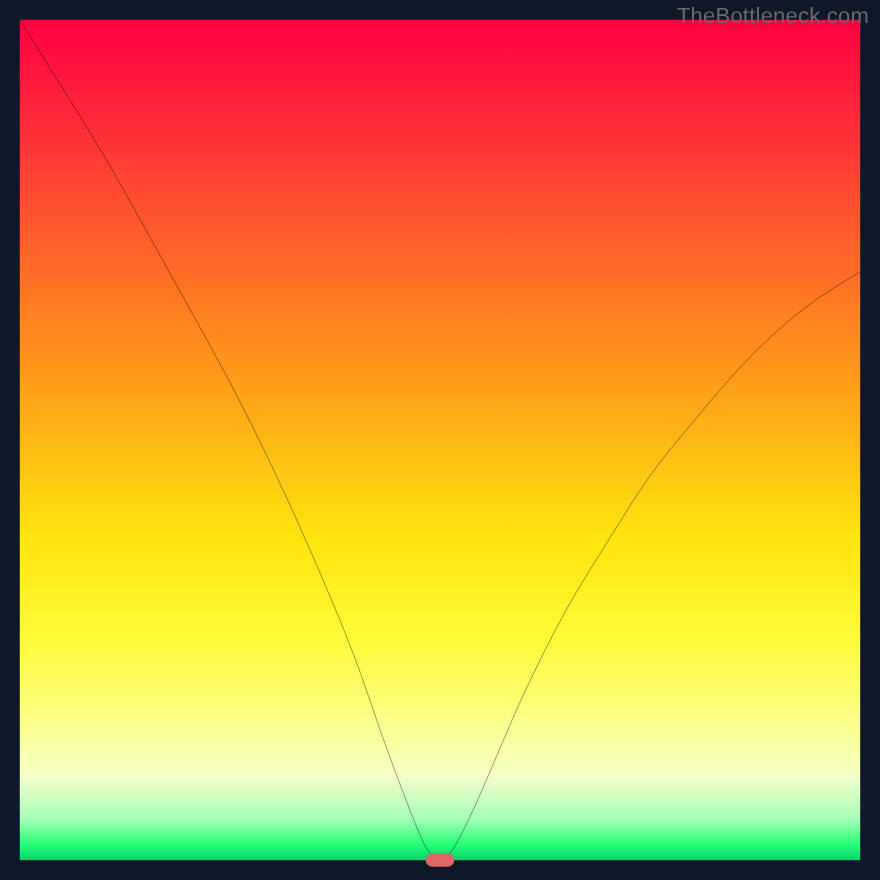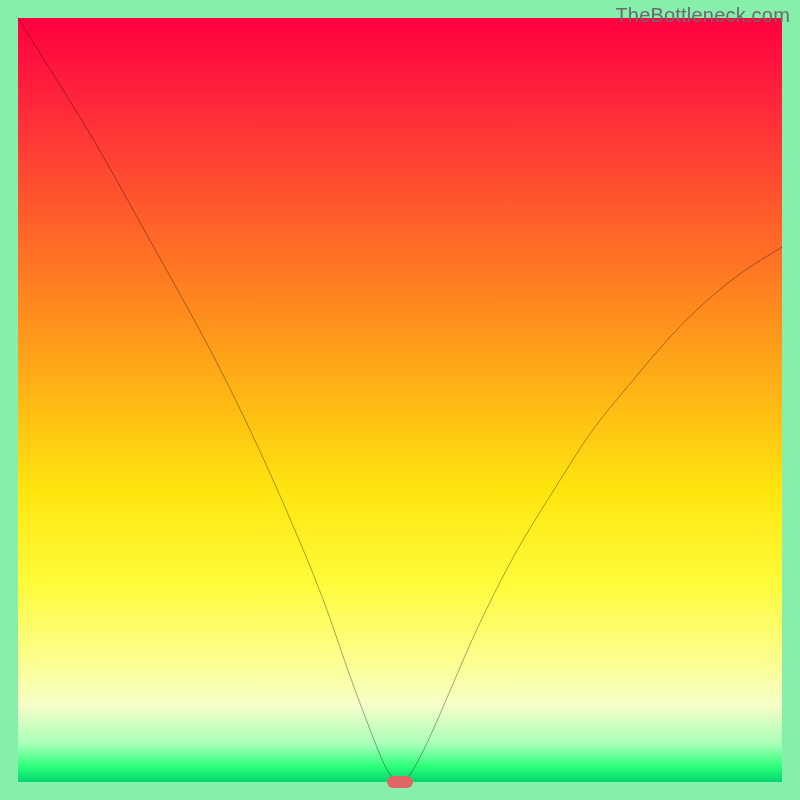--- a/index.html
+++ b/index.html
@@ -8,21 +8,21 @@
     width: 800px;
     height: 800px;
     background: #000;
     font-family: Arial, Helvetica, sans-serif;
     overflow: hidden;
   }
   .frame {
     position: relative;
     width: 800px;
     height: 800px;
-    background: #86efac;
+    background: #0f172a;
   }
   .plot {
     position: absolute;
     left: 18px;
     top: 18px;
     width: 764px;
     height: 764px;
     
     background: linear-gradient(
       to bottom,

